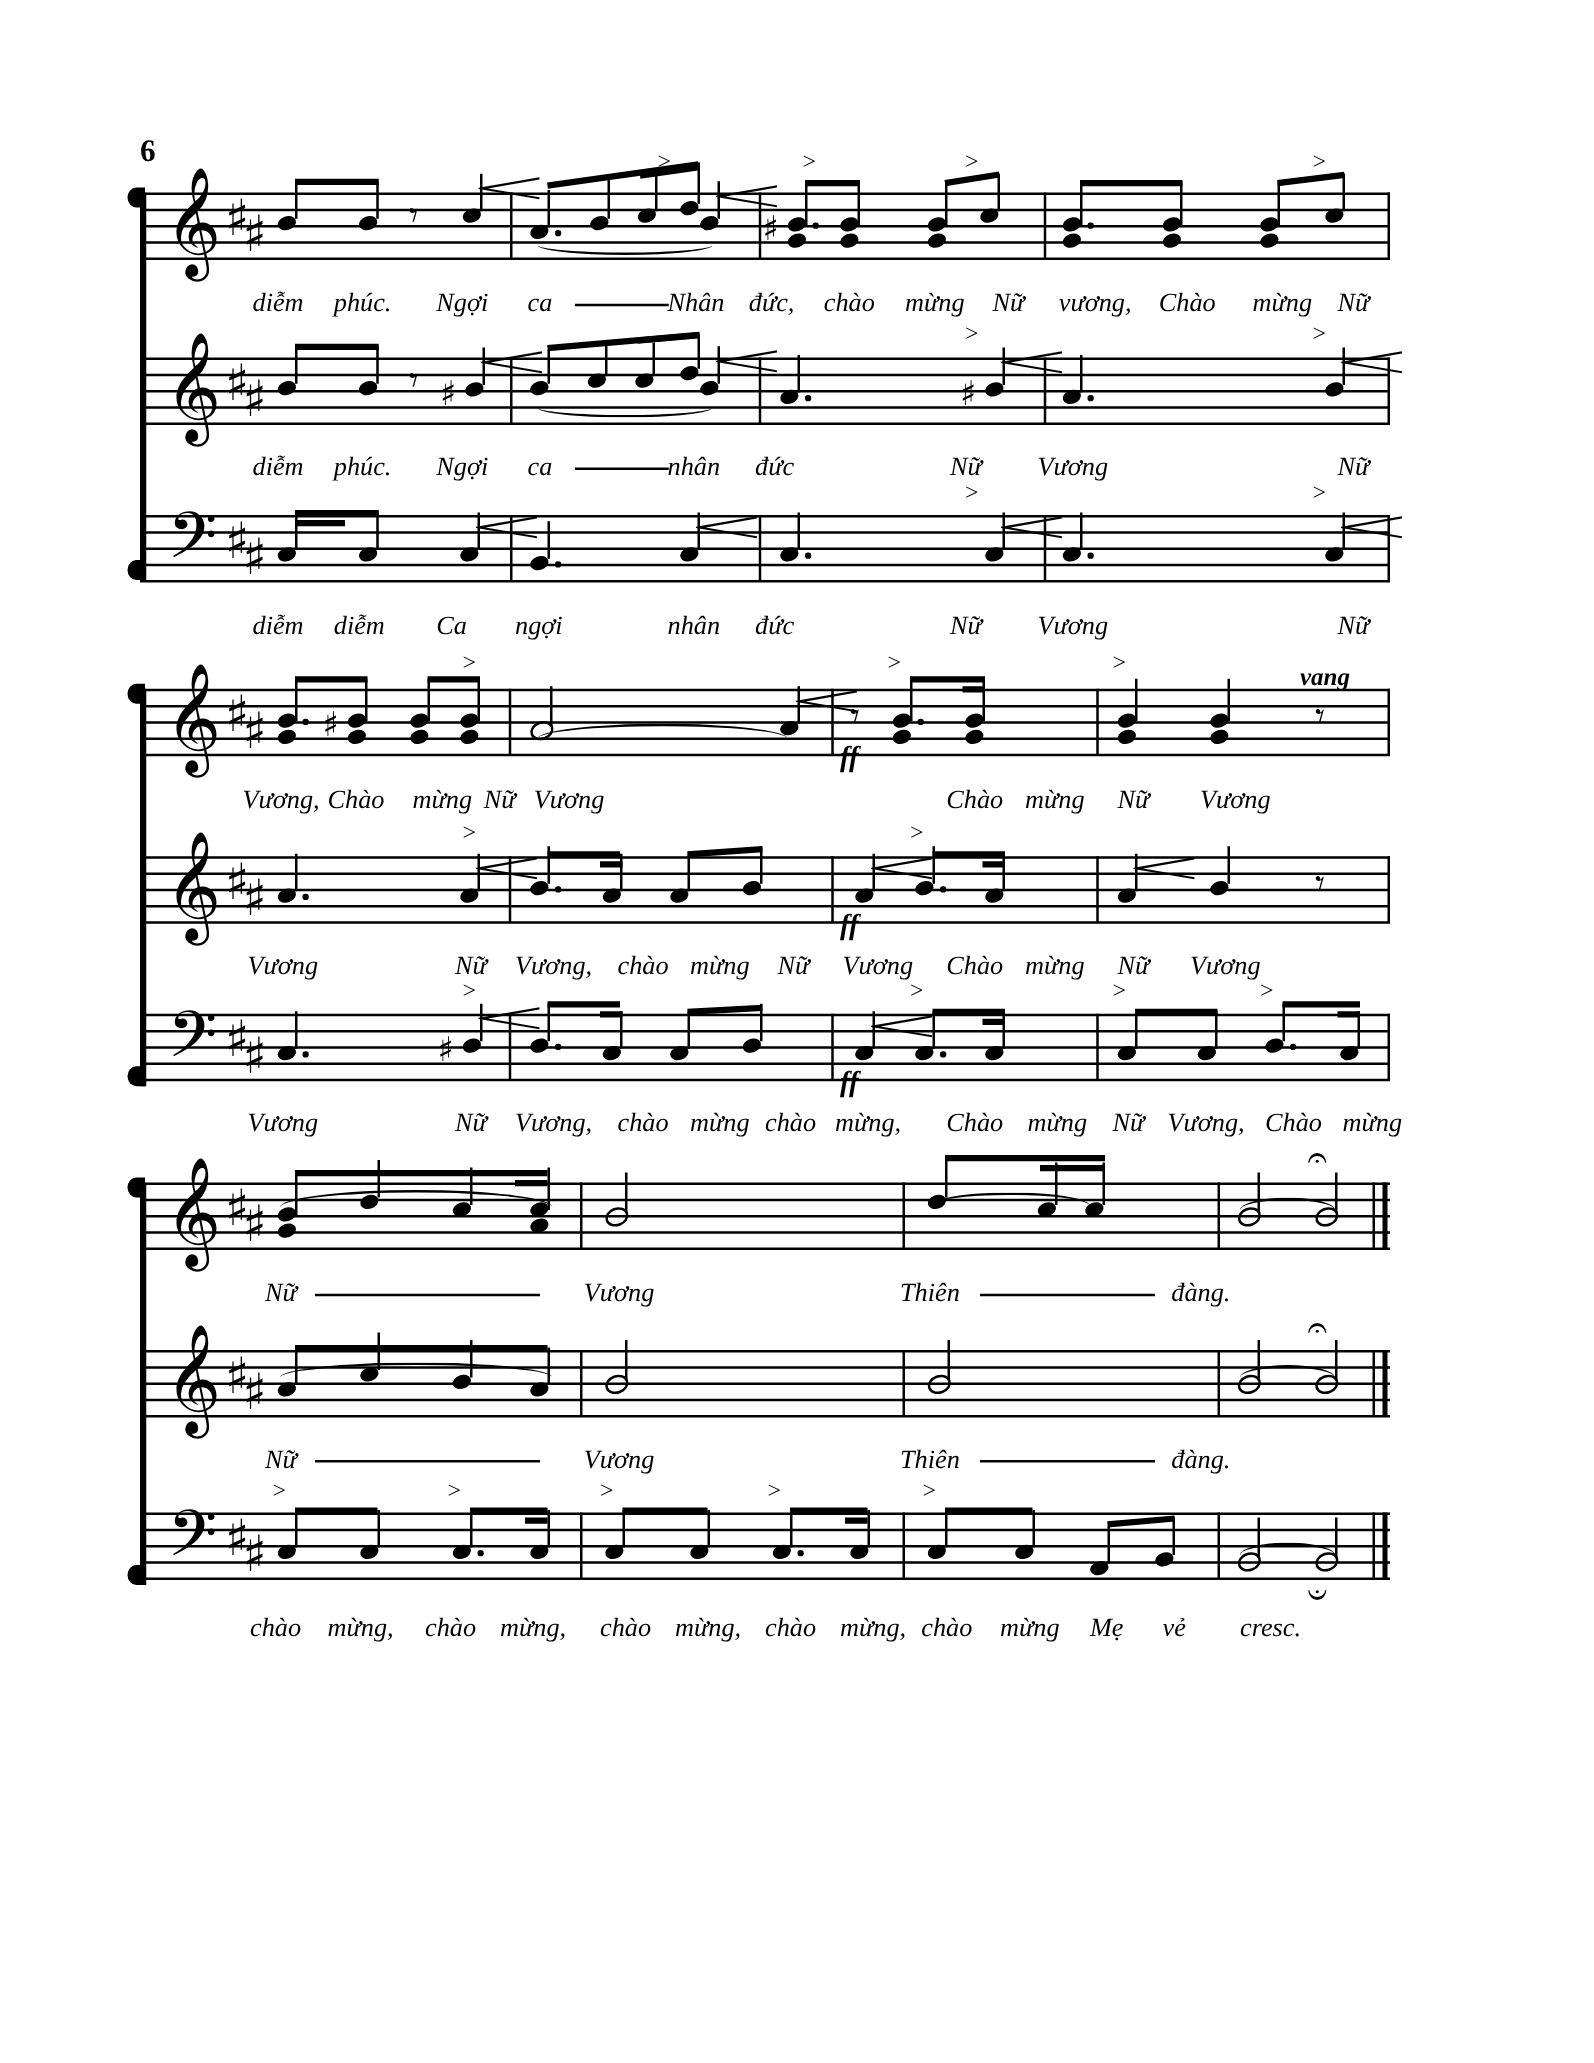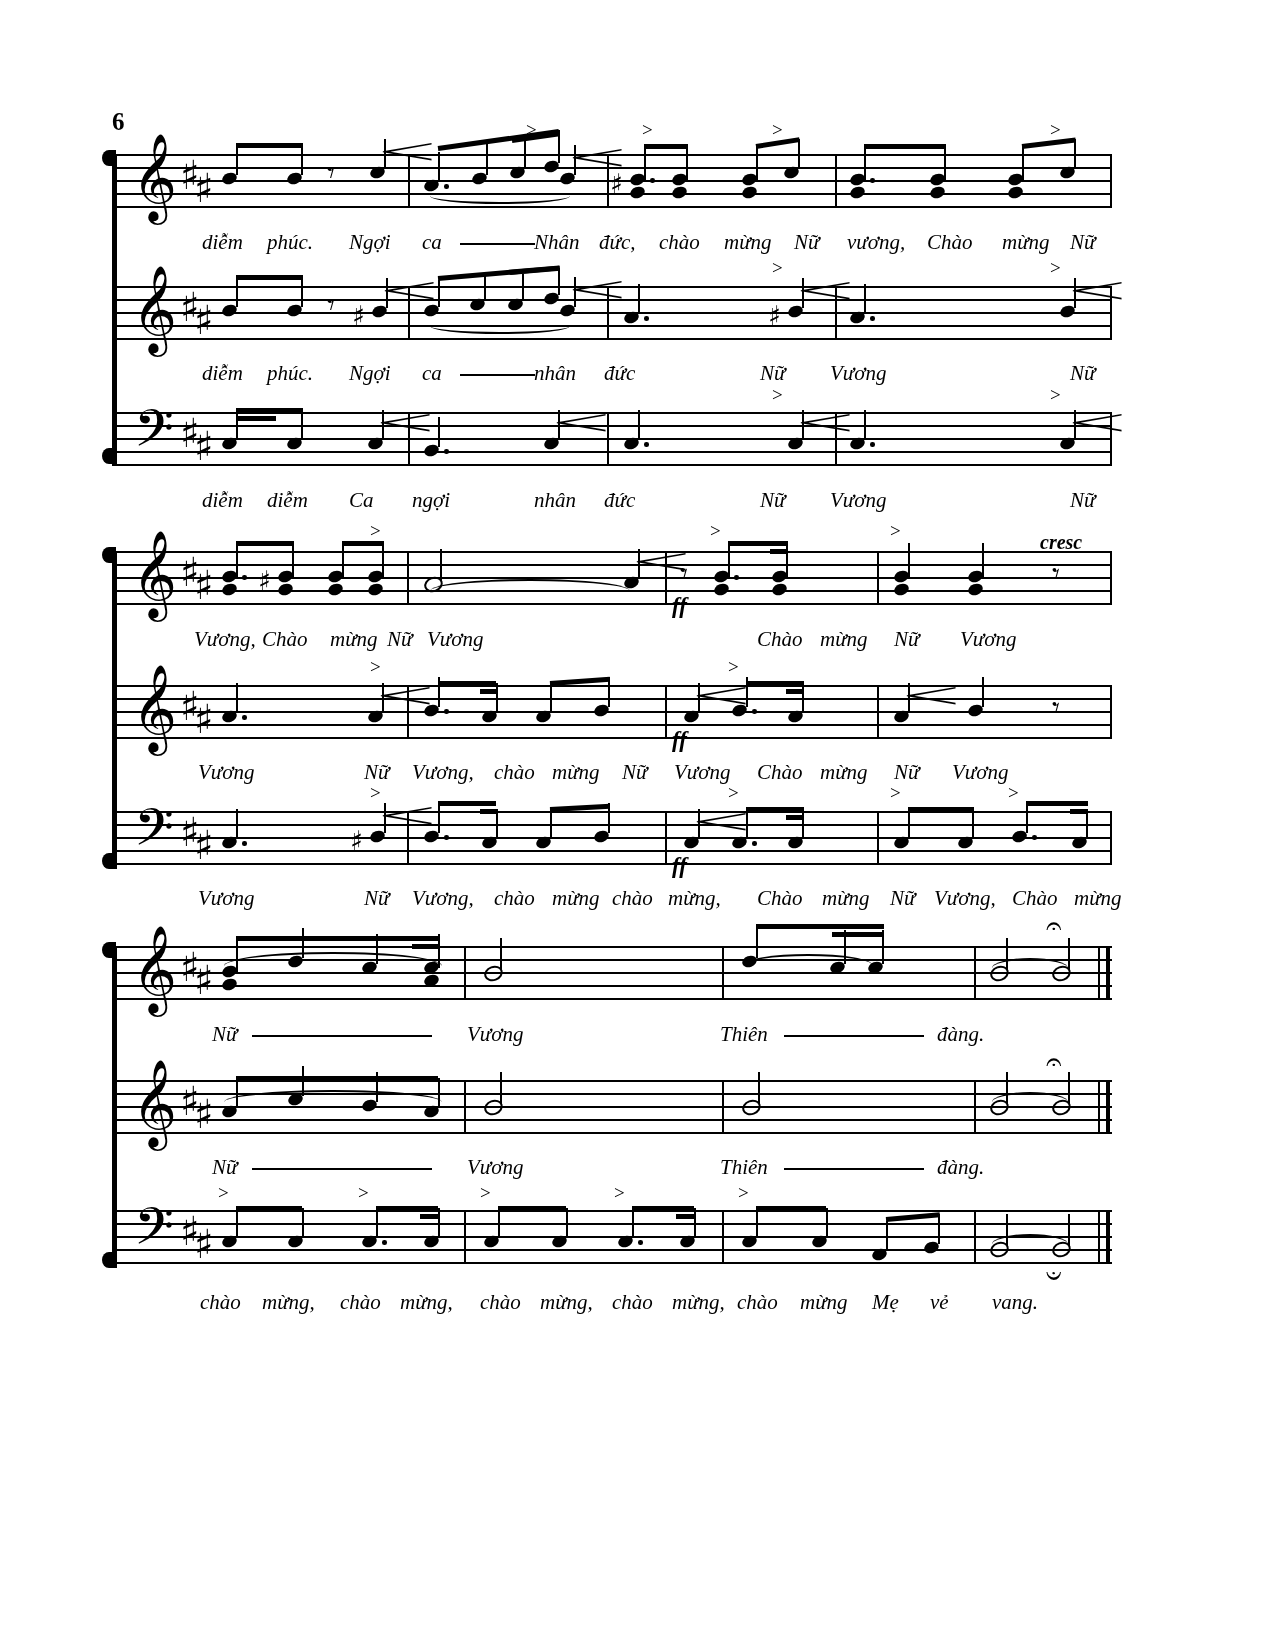--- a/index.html
+++ b/index.html
@@ -282,21 +282,21 @@
     <div class="lyric" style="left:648px;top:340px;">Nữ</div>
     <div class="lyric" style="left:718px;top:340px;">Vương</div>
     <div class="lyric" style="left:958px;top:340px;">Nữ</div>
   </div>
 
   <div class="system" style="left:112px;top:545px;width:1000px;height:340px;">
     <div class="sysbracket" style="left:0px;top:6px;height:318px;"></div>
     <div style="position:absolute;left:-10px;top:2px;width:14px;height:16px;background:#000;border-radius:50% 0 0 50%;"></div>
     <div style="position:absolute;left:-10px;top:308px;width:14px;height:16px;background:#000;border-radius:50% 0 0 50%;"></div>
 
-    <div class="term" style="left:928px;top:-14px;font-style:italic;">cresc</div>
+    <div class="term" style="left:928px;top:-14px;font-style:italic;">vang</div>
 
     <div class="staff" style="top:6px;height:52px;width:1000px;">
       <div class="ln" style="top:0px;"></div>
         <div class="ln" style="top:13px;"></div>
       <div class="ln" style="top:26px;"></div>
         <div class="ln" style="top:39px;"></div>
       <div class="ln" style="top:52px;"></div>
     </div>
     <div class="clef treble" style="left:20px;top:-9px;">𝄞</div>
     <div class="keysig" style="left:68px;top:7px;">♯</div>
@@ -695,16 +695,16 @@
     <div class="lyric" style="left:228px;top:350px;">chào</div>
     <div class="lyric" style="left:288px;top:350px;">mừng,</div>
     <div class="lyric" style="left:368px;top:350px;">chào</div>
     <div class="lyric" style="left:428px;top:350px;">mừng,</div>
     <div class="lyric" style="left:500px;top:350px;">chào</div>
     <div class="lyric" style="left:560px;top:350px;">mừng,</div>
     <div class="lyric" style="left:625px;top:350px;">chào</div>
     <div class="lyric" style="left:688px;top:350px;">mừng</div>
     <div class="lyric" style="left:760px;top:350px;">Mẹ</div>
     <div class="lyric" style="left:818px;top:350px;">vẻ</div>
-    <div class="lyric" style="left:880px;top:350px;">vang.</div>
+    <div class="lyric" style="left:880px;top:350px;">cresc.</div>
   </div>
 
 </div>
 
 </body></html>

